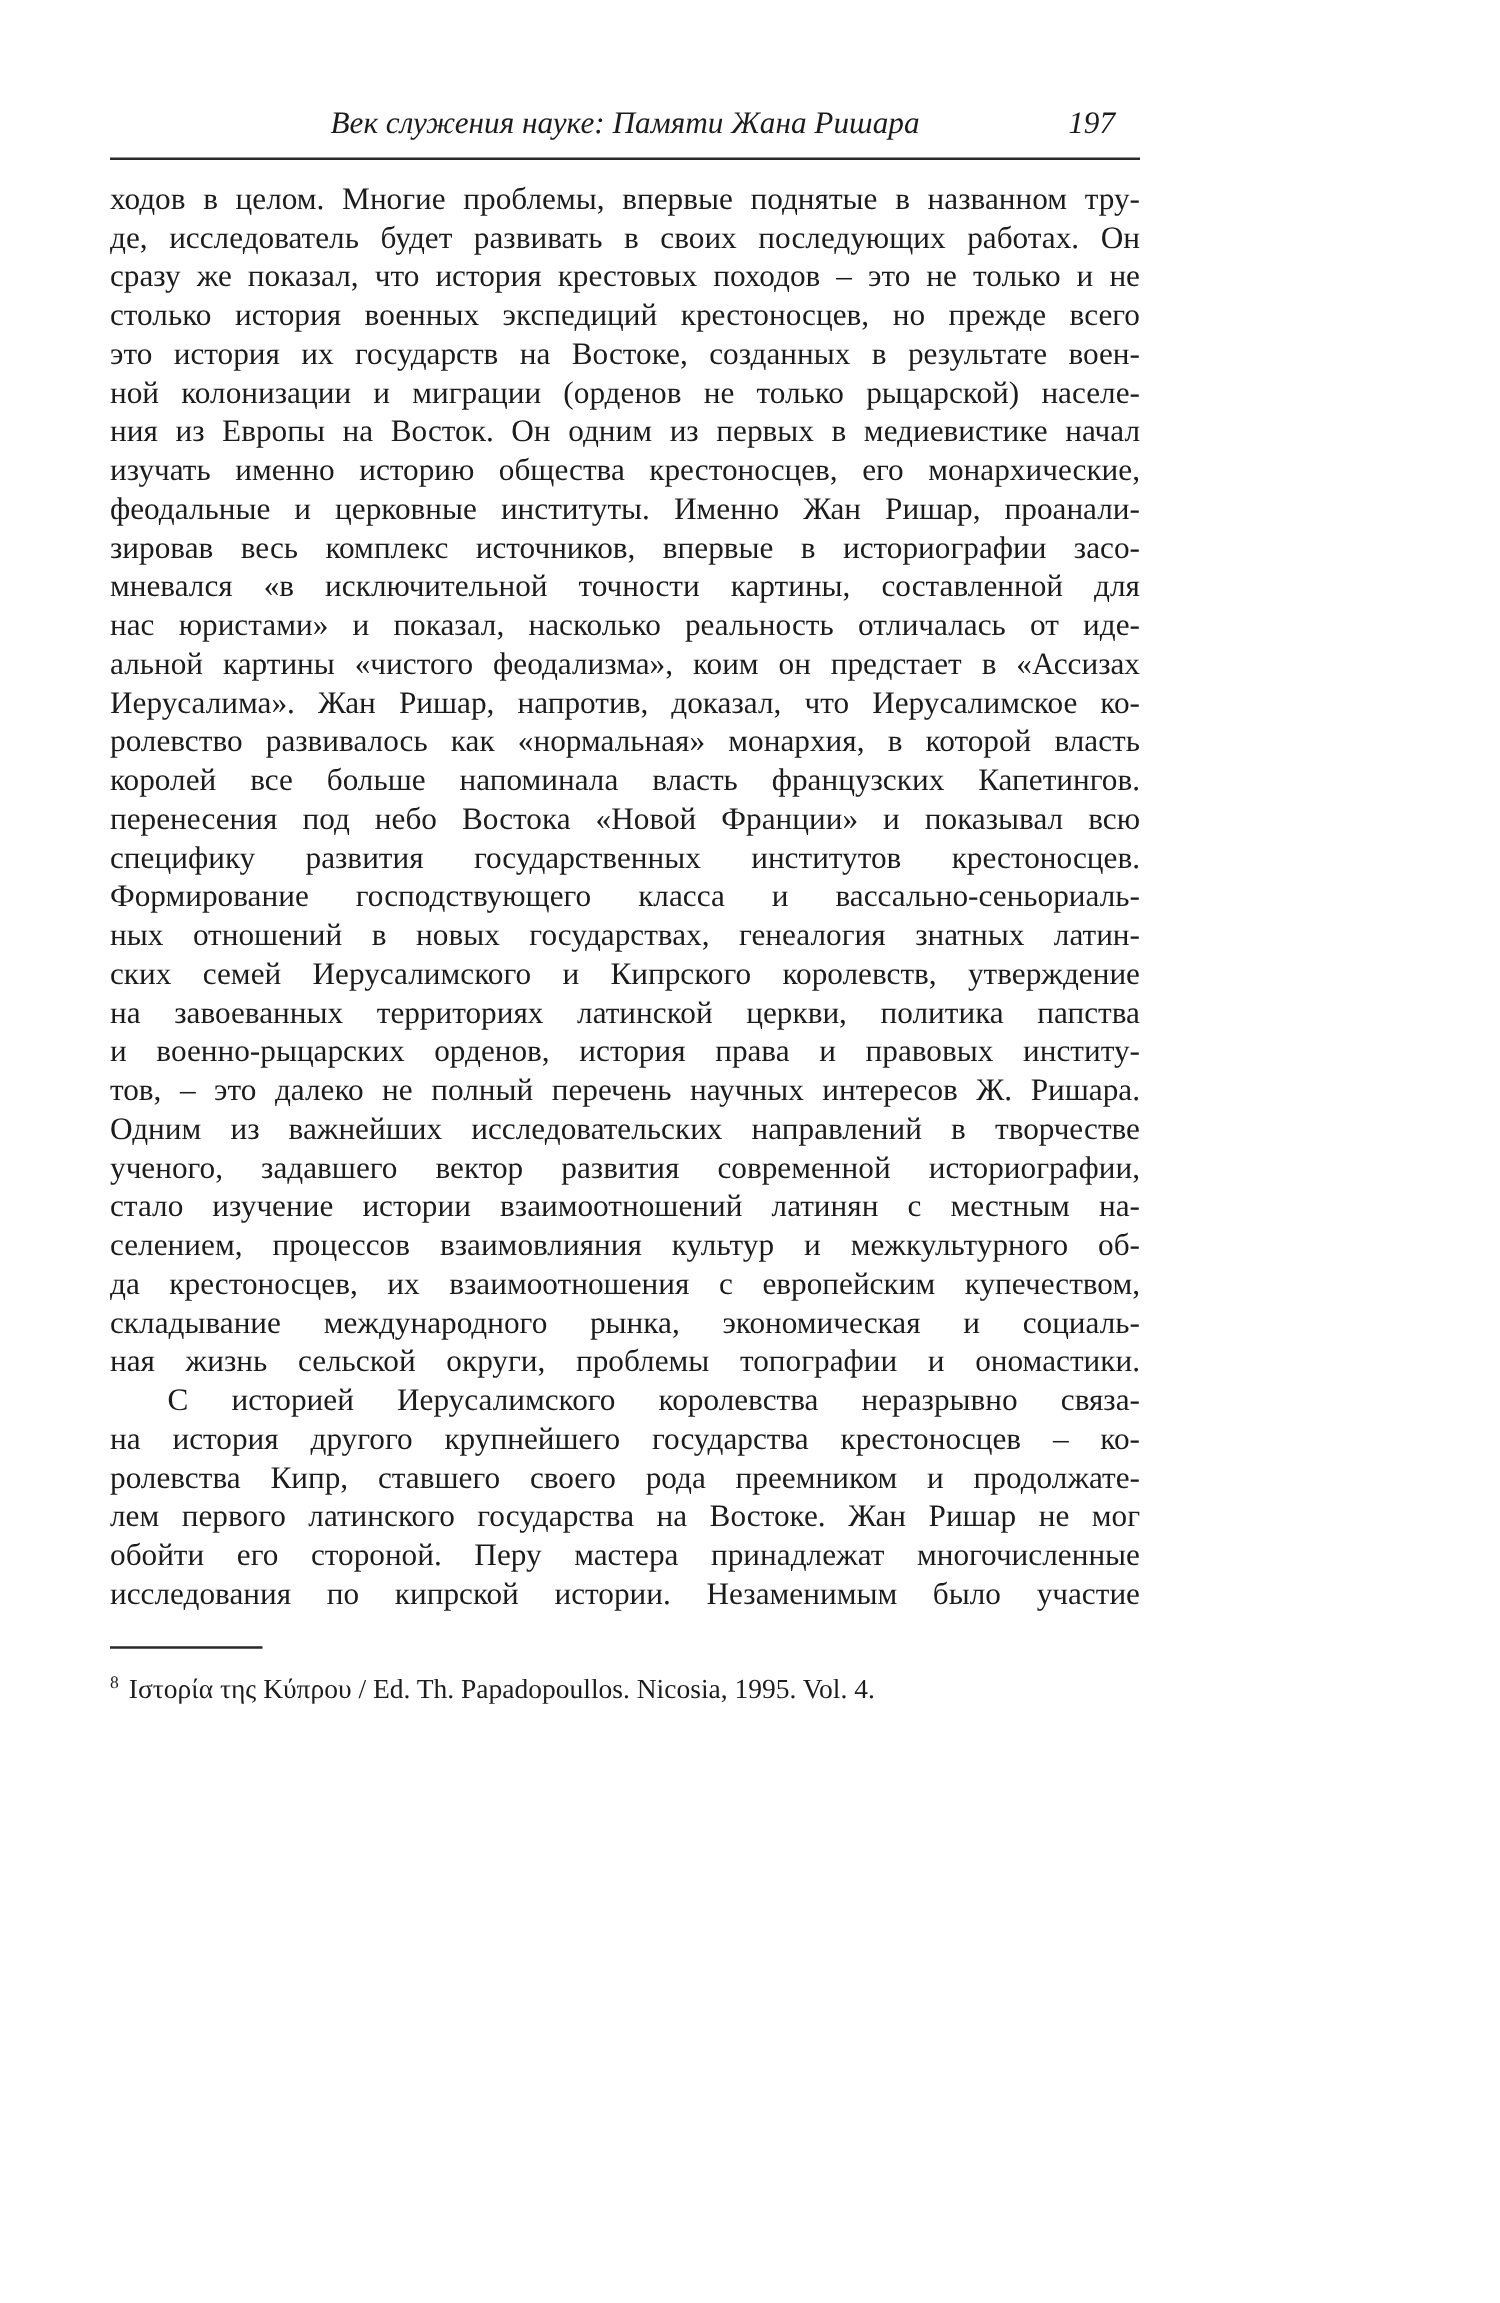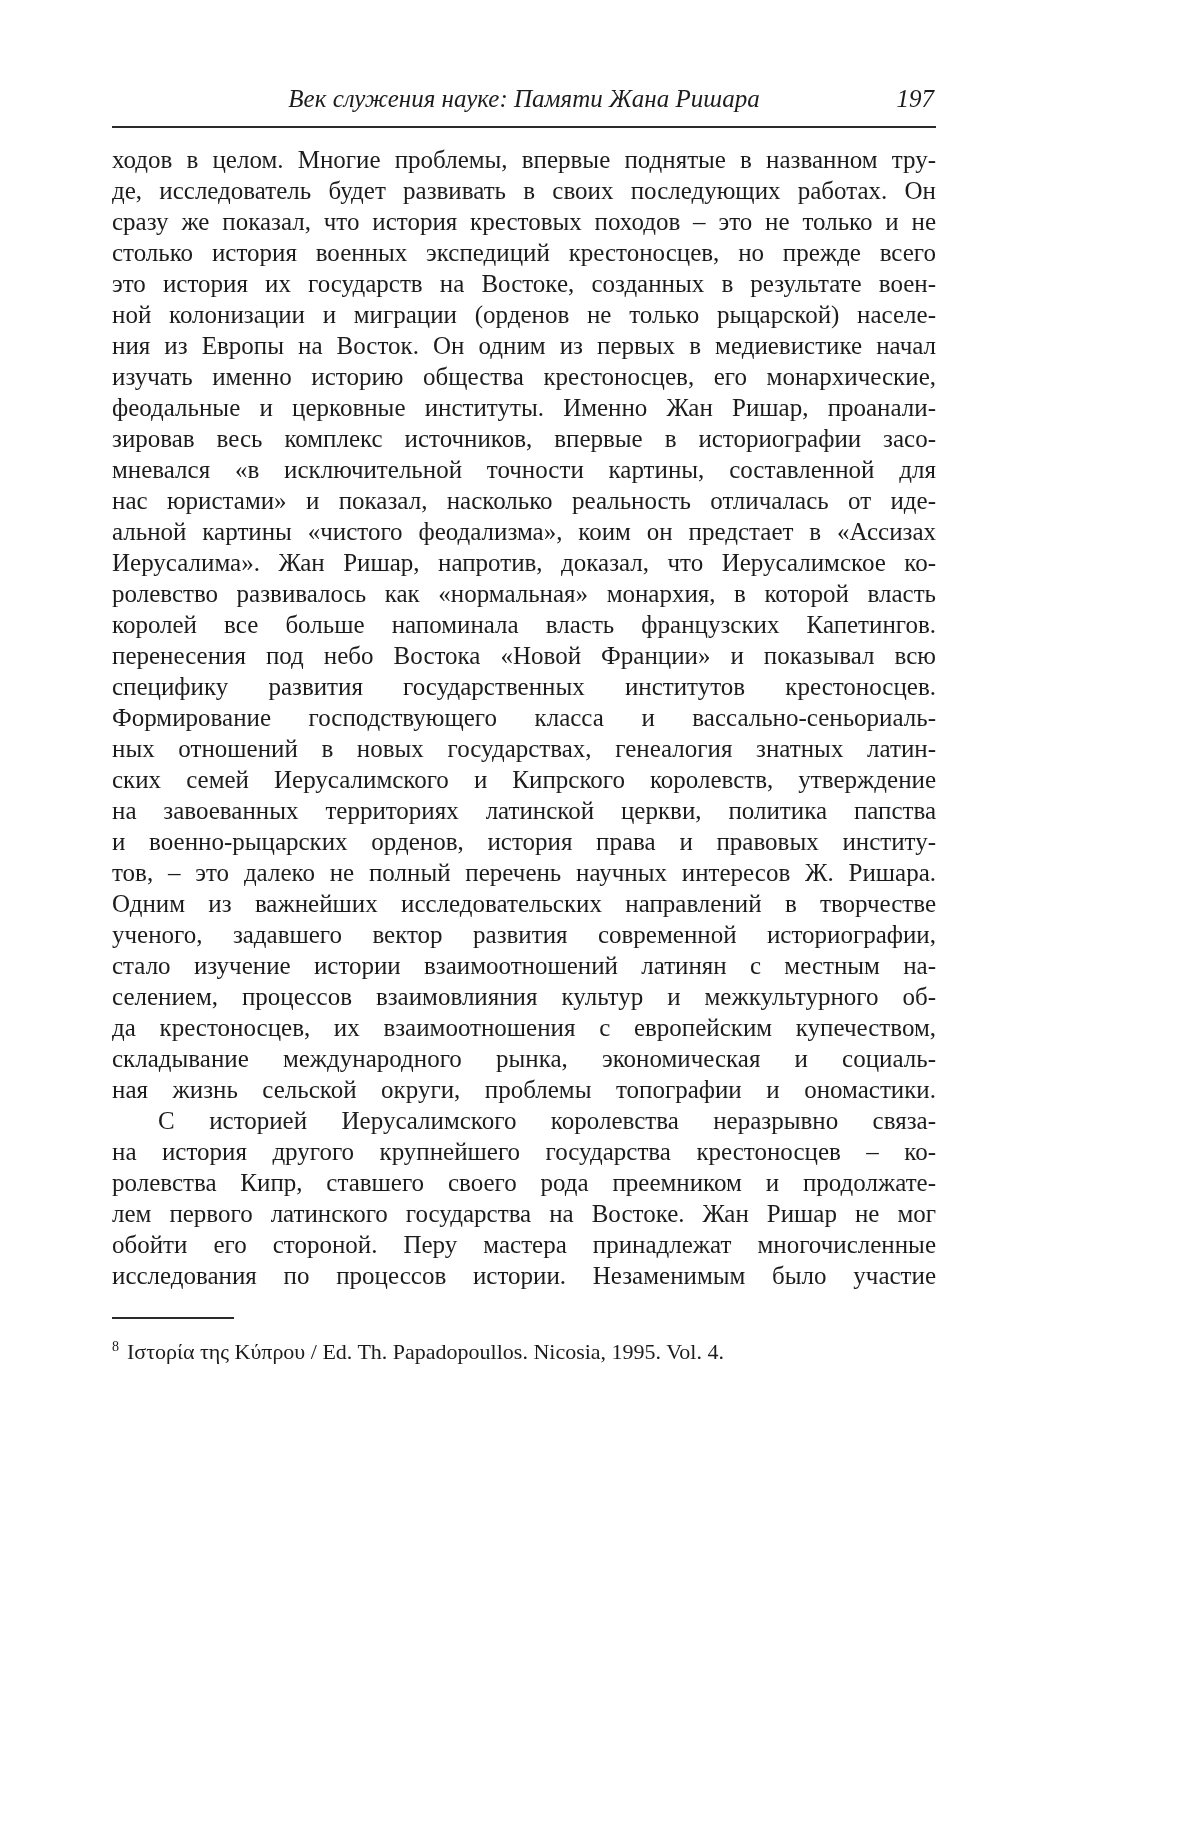--- a/index.html
+++ b/index.html
@@ -12,37 +12,37 @@
     width: 1200px;
     min-height: 1842px;
     background: #ffffff;
     box-sizing: border-box;
     padding-top: 84px;
     font-family: "Liberation Serif", "DejaVu Serif", serif;
     color: #1c1c1c;
   }
   .content {
     width: 824px;
-    margin-left: 112px;
+    margin-left: 88px;
   }
   .header {
     position: relative;
     padding-bottom: 12px;
     border-bottom: 2px solid #2a2a2a;
     font-style: italic;
     font-size: 25px;
     line-height: 30px;
   }
   .header-title {
     text-align: center;
     padding: 0 60px;
   }
   .page-number {
     position: absolute;
-    right: 2px;
+    right: 20px;
     top: 0;
     text-align: center;
   }
   .body-text {
     margin-top: 16px;
     font-size: 25px;
     line-height: 31px;
   }
   .line {
     text-align: justify;
@@ -110,21 +110,21 @@
         <div class="line">стало изучение истории взаимоотношений латинян с местным на-</div>
         <div class="line">селением, процессов взаимовлияния культур и межкультурного об-</div>
         <div class="line">да крестоносцев, их взаимоотношения с европейским купечеством,</div>
         <div class="line">складывание международного рынка, экономическая и социаль-</div>
         <div class="line">ная жизнь сельской округи, проблемы топографии и ономастики.</div>
         <div class="line indent">С историей Иерусалимского королевства неразрывно связа-</div>
         <div class="line">на история другого крупнейшего государства крестоносцев – ко-</div>
         <div class="line">ролевства Кипр, ставшего своего рода преемником и продолжате-</div>
         <div class="line">лем первого латинского государства на Востоке. Жан Ришар не мог</div>
         <div class="line">обойти его стороной. Перу мастера принадлежат многочисленные</div>
-        <div class="line">исследования по процессов истории. Незаменимым было участие</div>
+        <div class="line">исследования по кипрской истории. Незаменимым было участие</div>
       </div>
 
     <div class="footnote-rule"></div>
 
     <div class="footnote">
       <sup class="fn-marker">8</sup><span>Ιστορία της Κύπρου / Ed. Th. Papadopoullos. Nicosia, 1995. Vol. 4.</span>
     </div>
 
   </div>
 </div>

